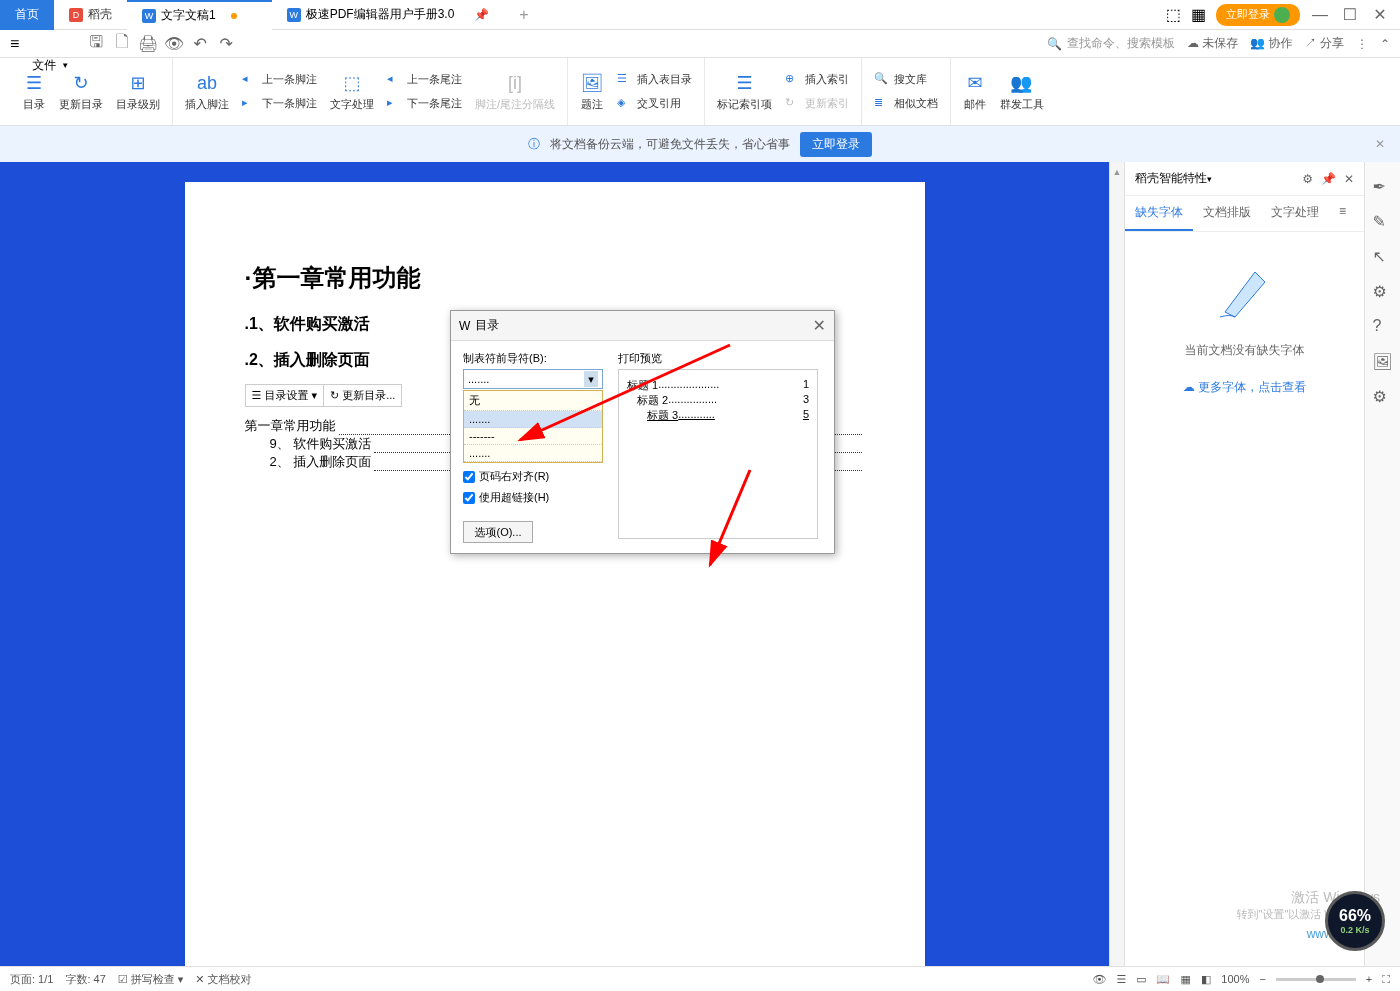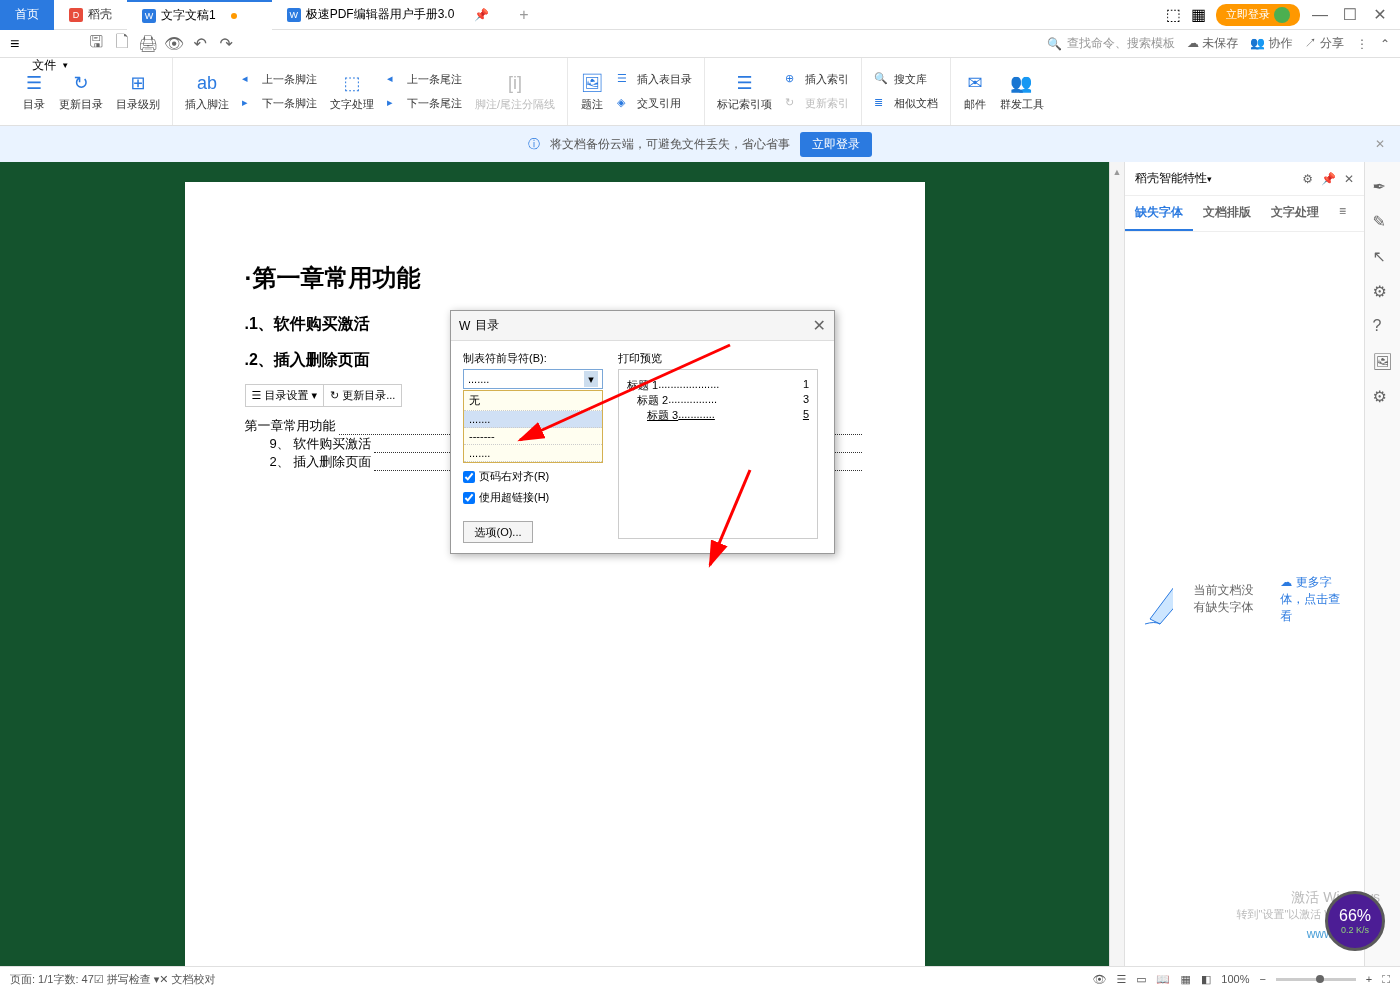--- a/index.html
+++ b/index.html
@@ -42,42 +42,42 @@
 .disabled { color: #bbb !important; }
 .disabled .ico { color: #bbb !important; }
 
 
 .banner { height: 36px; background: #eaf3ff; display: flex; align-items: center; justify-content: center; gap: 10px; font-size: 12px; color: #555; position: relative; }
 .banner-btn { background: #2b7ae0; color: #fff; padding: 4px 12px; border-radius: 3px; cursor: pointer; }
 .banner-close { position: absolute; right: 15px; cursor: pointer; color: #999; }
 
 
 .main { display: flex; height: calc(100% - 30px - 28px - 68px - 36px - 25px); }
-.doc-area { flex: 1; background: #14532d; display: flex; justify-content: center; overflow: auto; position: relative; }
+.doc-area { flex: 1; background: #1d4ed8; display: flex; justify-content: center; overflow: auto; position: relative; }
 .right-strip { width: 15px; background: #f5f5f5; border-left: 1px solid #e0e0e0; }
 .right-panel { width: 240px; background: #fff; border-left: 1px solid #e0e0e0; display: flex; flex-direction: column; }
 .right-tools { width: 36px; background: #f9f9f9; border-left: 1px solid #e0e0e0; display: flex; flex-direction: column; align-items: center; gap: 15px; padding-top: 15px; }
 .right-tool-btn { width: 20px; height: 20px; color: #666; cursor: pointer; }
 
 .page { width: 740px; background: #fff; margin-top: 20px; padding: 80px 60px; box-shadow: 0 1px 3px rgba(0,0,0,.1); position: relative; min-height: 700px; }
 .doc-h1 { font-size: 24px; font-weight: bold; margin-bottom: 20px; }
 .doc-h2 { font-size: 16px; font-weight: bold; margin: 15px 0 8px; }
 .toc-mini-toolbar { display: inline-flex; border: 1px solid #ccc; background: #fff; font-size: 11px; margin-top: 5px; }
 .toc-mini-btn { padding: 3px 6px; border-right: 1px solid #ccc; cursor: pointer; display: flex; align-items: center; gap: 3px; }
 .toc-box { margin-top: 10px; }
 .toc-line { font-size: 13px; display: flex; }
 .toc-indent { padding-left: 25px; }
 
 
 .rp-header { padding: 8px 10px; display: flex; align-items: center; border-bottom: 1px solid #eee; font-size: 12px; }
 .rp-header-right { margin-left: auto; display: flex; gap: 8px; color: #666; }
 .rp-tabs { display: flex; border-bottom: 1px solid #eee; font-size: 12px; }
-.rp-tab { padding: 8px 10px; cursor: pointer; color: #666; font-weight: bold; }
+.rp-tab { padding: 8px 10px; cursor: pointer; color: #666; }
 .rp-tab.active { color: #2b7ae0; border-bottom: 2px solid #2b7ae0; }
-.rp-content { flex: 1; display: flex; flex-direction: row; align-items: center; padding: 30px 15px; font-size: 12px; color: #666; gap: 20px; }
+.rp-content { flex: 1; display: flex; flex-direction: column; align-items: center; padding: 30px 15px; font-size: 12px; color: #666; gap: 20px; }
 .rp-link { color: #2b7ae0; cursor: pointer; }
 
 
 .dialog { position: absolute; left: 450px; top: 310px; width: 385px; background: #fff; border: 1px solid #999; box-shadow: 2px 2px 8px rgba(0,0,0,.3); z-index: 100; }
 .dialog-title { height: 30px; background: #f5f5f5; display: flex; align-items: center; padding: 0 8px; font-size: 12px; border-bottom: 1px solid #ddd; }
 .dialog-title .icon-w { margin-right: 5px; }
 .dialog-close { margin-left: auto; cursor: pointer; font-size: 16px; color: #666; }
 .dialog-body { padding: 10px 12px; font-size: 12px; }
 .dialog-row { margin-bottom: 8px; }
 .dialog-cols { display: flex; gap: 10px; }
@@ -93,28 +93,28 @@
 .checkbox-row input { width: 12px; height: 12px; }
 .dialog-buttons { display: flex; justify-content: flex-end; gap: 10px; padding: 10px 15px 15px; }
 .dlg-btn { width: 70px; height: 24px; border: 1px solid #aaa; background: #f5f5f5; font-size: 12px; cursor: pointer; }
 .dlg-btn.primary { border: 2px solid #2b7ae0; }
 .options-btn { width: 70px; height: 22px; border: 1px solid #aaa; background: #f5f5f5; font-size: 11px; cursor: pointer; margin-top: 10px; }
 
 
 .arrow-red { position: absolute; pointer-events: none; z-index: 200; }
 
 
-.statusbar { height: 25px; background: #fff; border-top: 1px solid #e0e0e0; display: flex; align-items: center; padding: 0 10px; font-size: 11px; color: #555; gap: 0; }
+.statusbar { height: 25px; background: #fff; border-top: 1px solid #e0e0e0; display: flex; align-items: center; padding: 0 10px; font-size: 11px; color: #555; gap: 12px; }
 .statusbar-right { margin-left: auto; display: flex; align-items: center; gap: 10px; }
 .zoom-slider { width: 80px; height: 3px; background: #ccc; position: relative; }
 .zoom-slider::after { content: ''; position: absolute; left: 40px; top: -3px; width: 8px; height: 8px; background: #666; border-radius: 50%; }
 
 
 .watermark { position: absolute; right: 20px; bottom: 50px; color: #bbb; font-size: 14px; text-align: right; z-index: 300; }
-.speed-badge { position: absolute; right: 15px; bottom: 40px; width: 60px; height: 60px; background: #4c1d95; border-radius: 50%; display: flex; flex-direction: column; align-items: center; justify-content: center; color: #8fd17a; font-size: 9px; z-index: 310; border: 3px solid #5a5a5a; }
+.speed-badge { position: absolute; right: 15px; bottom: 40px; width: 60px; height: 60px; background: #0f172a; border-radius: 50%; display: flex; flex-direction: column; align-items: center; justify-content: center; color: #8fd17a; font-size: 9px; z-index: 310; border: 3px solid #5a5a5a; font-weight: bold; }
 .speed-badge .pct { font-size: 16px; color: #fff; }
 </style>
 </head>
 <body>
 
 <div class="titlebar">
   <div class="tab home">首页</div>
   <div class="tab docke">
     <span class="icon-d">D</span>
     <span>稻壳</span>

